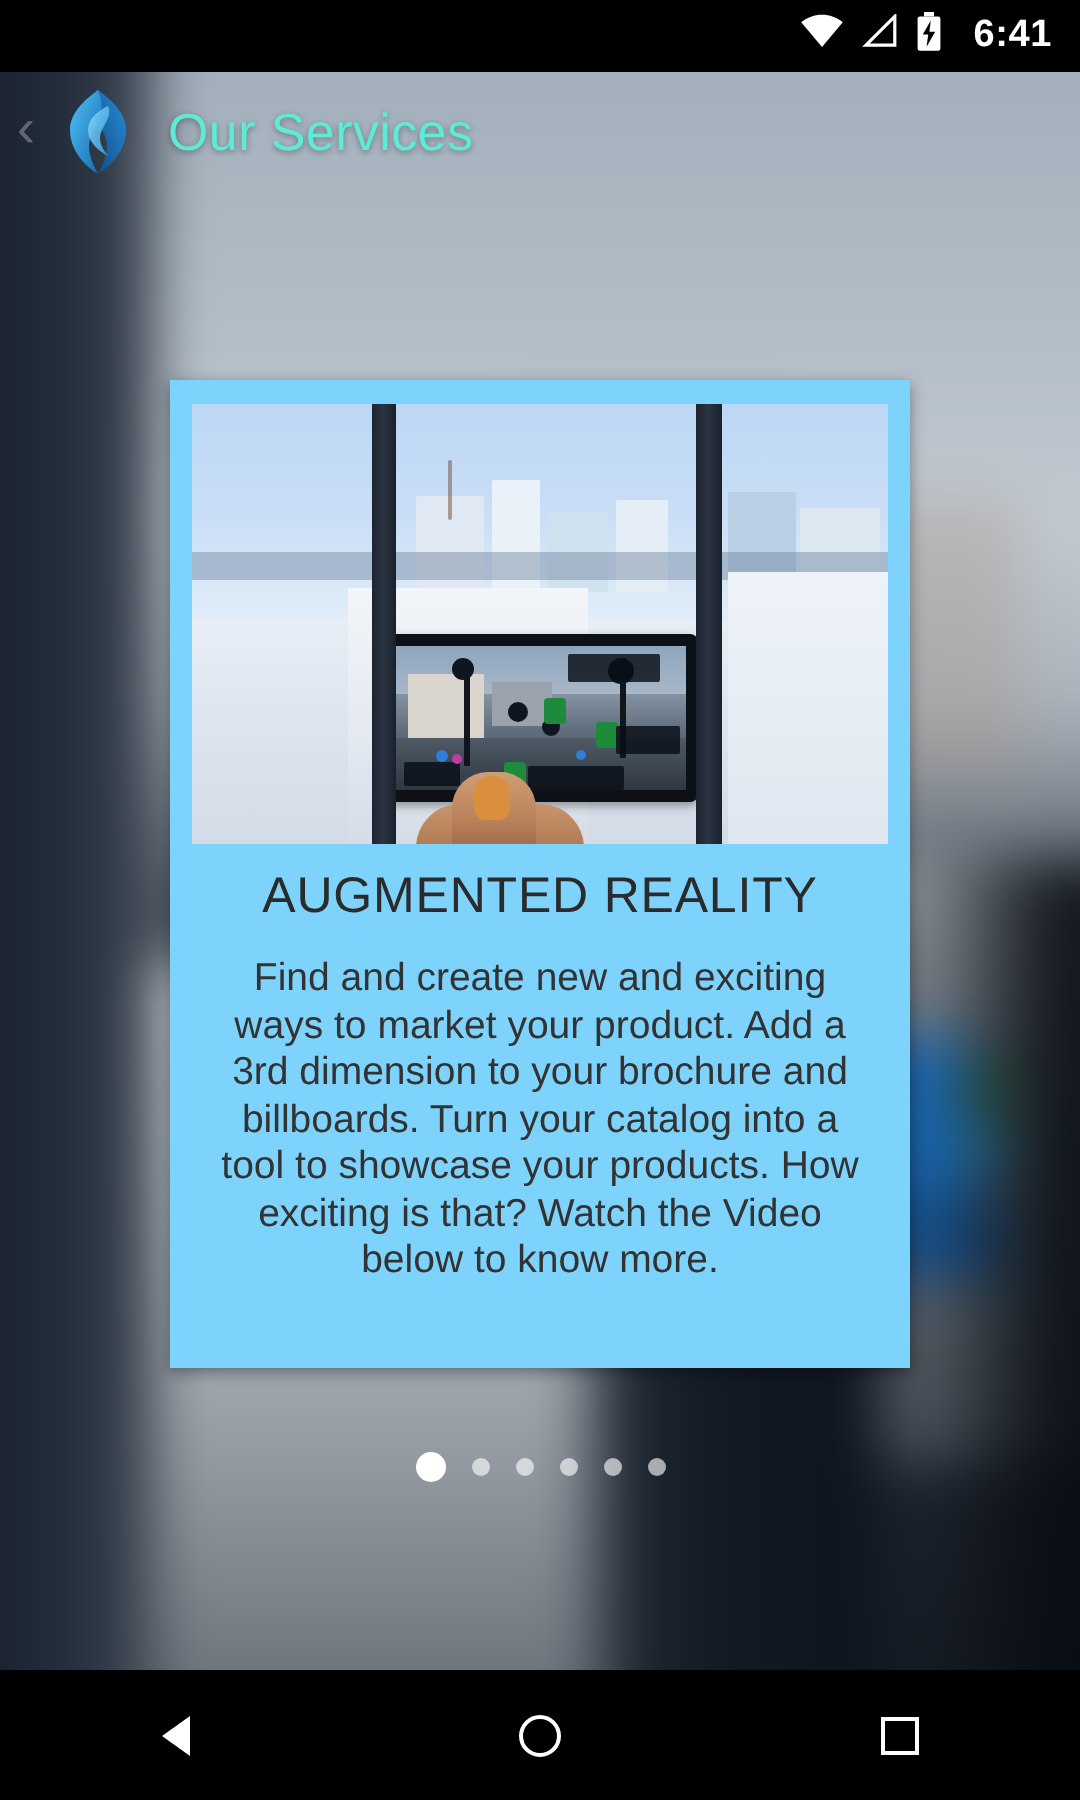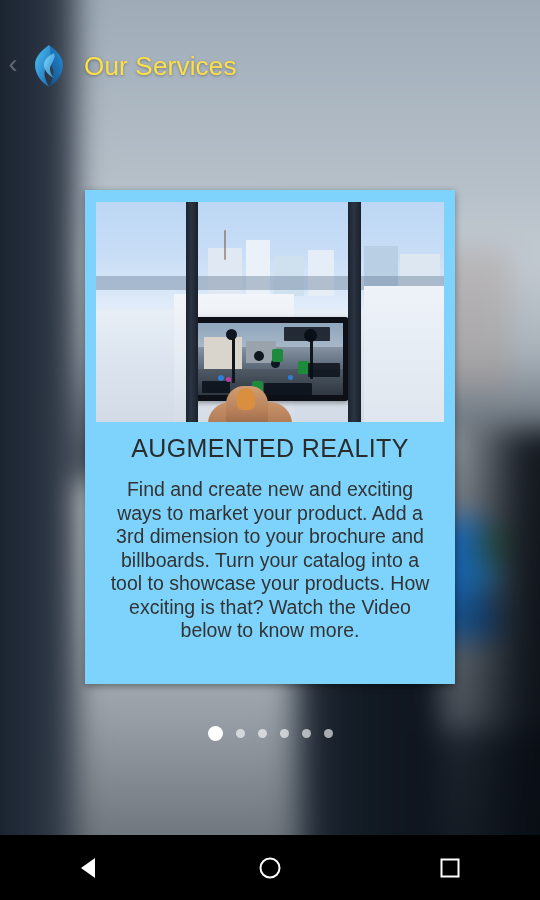--- a/index.html
+++ b/index.html
@@ -99,21 +99,21 @@
     display:flex; align-items:center;
     z-index:30;
   }
   #back-chevron {
     width:26px; display:flex; align-items:center; justify-content:center;
     color:rgba(255,255,255,.30); font-size:27px; line-height:1;
     padding-bottom:3px; cursor:pointer;
   }
   #app-logo { width:46px; display:flex; align-items:center; justify-content:center; }
   #app-title {
-    color:#fde047; font-size:26px; font-weight:400;
+    color:#5eead4; font-size:26px; font-weight:400;
     margin-left:12px; letter-spacing:.2px;
     text-shadow:0 1px 3px rgba(0,0,0,.35);
   }
 
   
   #card {
     position:absolute; left:85px; top:190px;
     width:370px; height:494px;
     background:#7dd3fc;
     box-shadow:0 2px 7px rgba(0,0,0,.38);
@@ -243,20 +243,42 @@
     <div class="bg-layer bg-right-build"></div>
     <div class="bg-layer bg-blue-sign"></div>
     <div class="bg-layer bg-blue-sign2"></div>
     <div class="bg-layer bg-green-glyph"></div>
     <div class="bg-layer bg-cyan-glyph"></div>
     <div class="bg-layer bg-mullion-mid"></div>
     <div class="bg-layer bg-dark-right"></div>
     <div class="bg-layer bg-mullion-left"></div>
   </div>
 
+  <div id="status-bar">
+    <div class="sb-icons">
+      <span>
+        <svg width="22" height="17" viewBox="0 0 22 17">
+          <path d="M11 16.5 L0.6 4.1 C3.6 1.7 7.2 0.4 11 0.4 C14.8 0.4 18.4 1.7 21.4 4.1 Z" fill="#ffffff"></path>
+        </svg>
+      </span>
+      <span>
+        <svg width="18" height="17" viewBox="0 0 18 17">
+          <path d="M16.4 1.2 L16.4 15.6 L2.0 15.6 Z" fill="none" stroke="#ffffff" stroke-width="1.6"></path>
+        </svg>
+      </span>
+      <span>
+        <svg width="13" height="20" viewBox="0 0 13 20">
+          <rect x="4" y="0" width="5" height="2.2" fill="#ffffff"></rect>
+          <rect x="0.8" y="2.2" width="11.4" height="17.2" rx="1.2" fill="#ffffff"></rect>
+          <path d="M7.4 4.2 L3.4 11.2 L6.1 11.2 L5.3 17.4 L9.6 9.9 L6.7 9.9 Z" fill="#000000"></path>
+        </svg>
+      </span>
+      <span class="sb-time">6:41</span>
+    </div>
+  </div>
 
   <div id="app-bar">
     <div id="back-chevron">‹</div>
     <div id="app-logo">
       <svg width="34" height="44" viewBox="0 0 34 44">
         <defs>
           <linearGradient id="lgA" x1="0" y1="0" x2="1" y2="1">
             <stop offset="0" stop-color="#4fc3f7"></stop>
               <stop offset="1" stop-color="#1668b0"></stop>
           </linearGradient>

